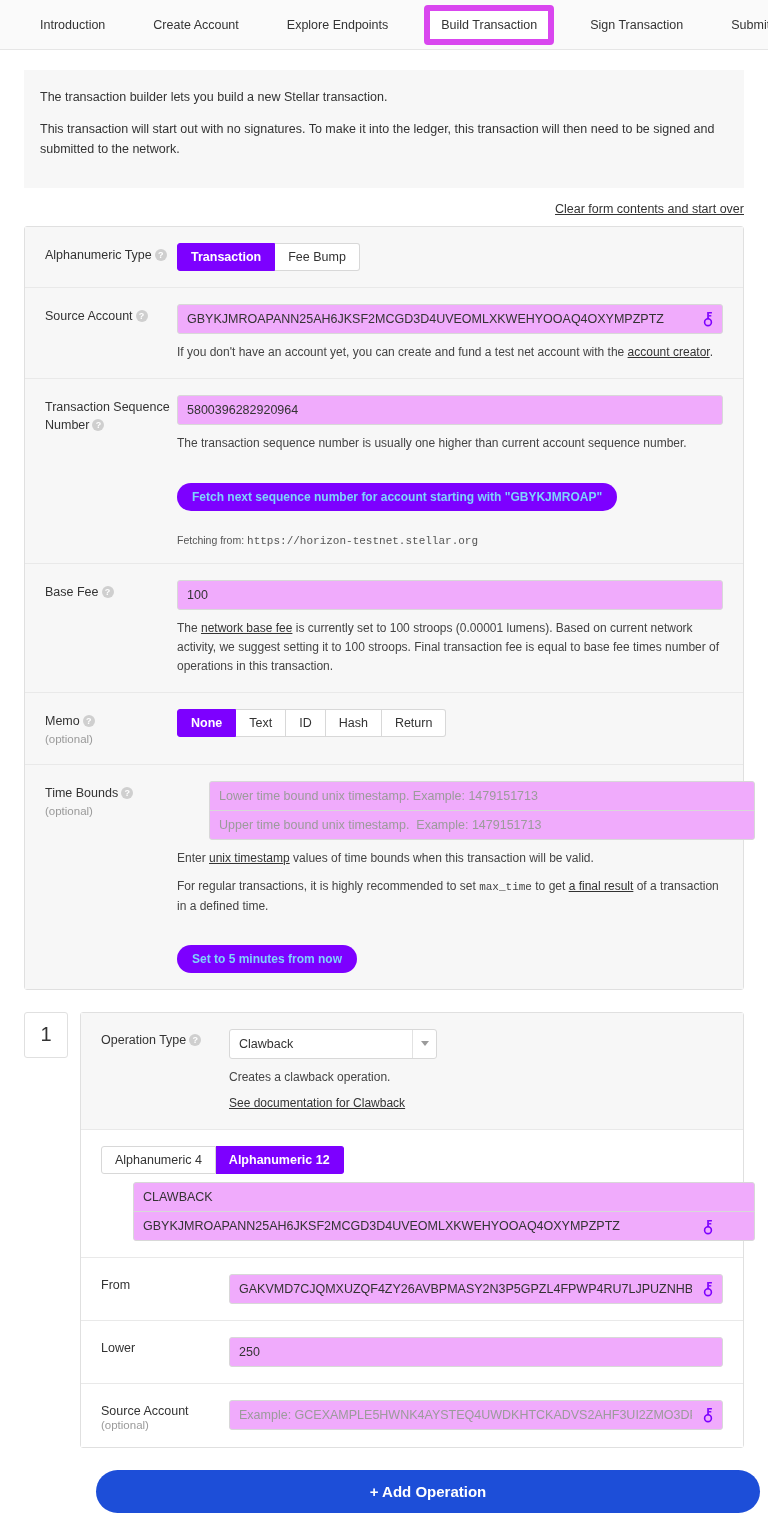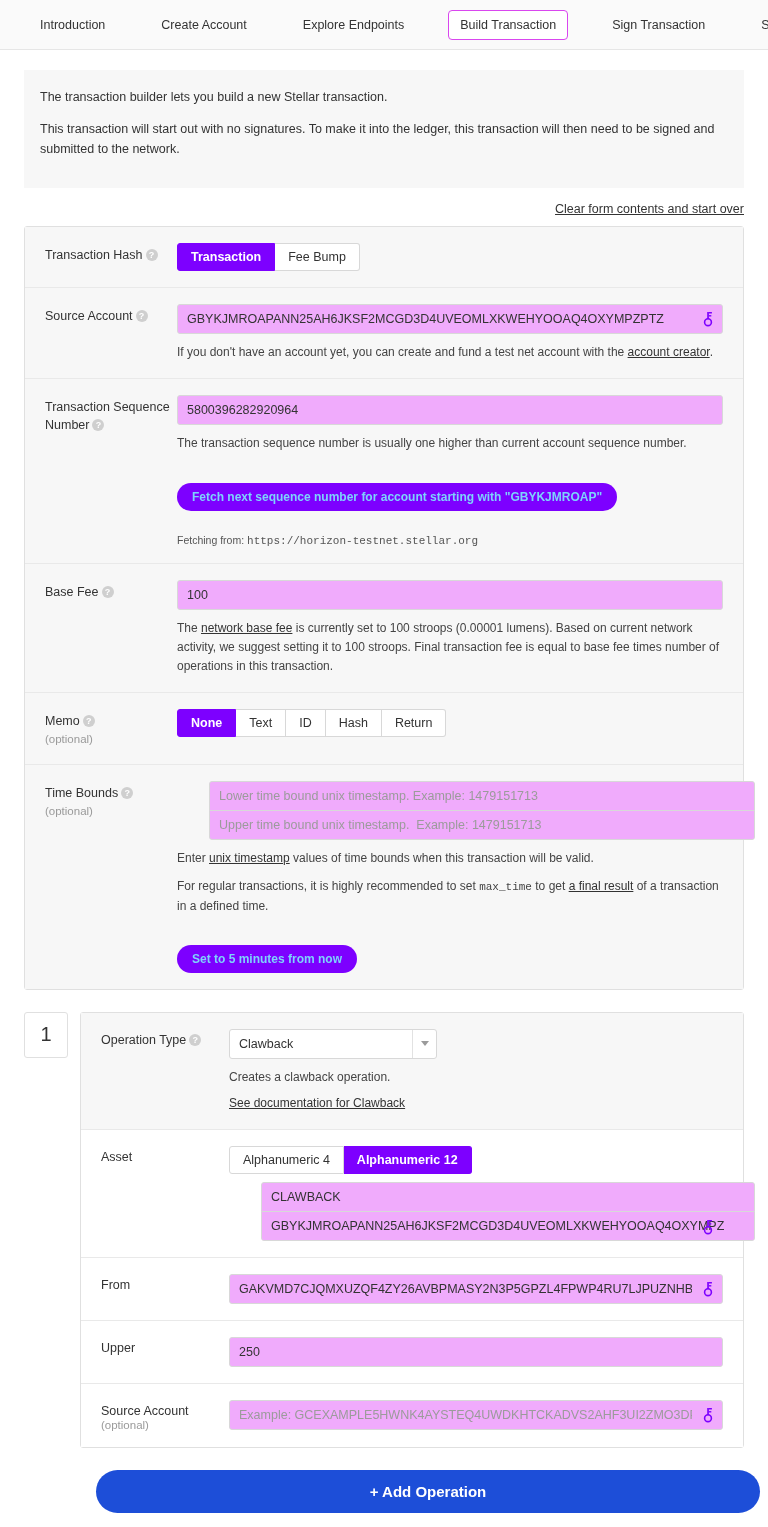--- a/index.html
+++ b/index.html
@@ -14,36 +14,36 @@
   }
 
   
   .navbar {
     height:50px;
     background:#fafafa;
     border-bottom:1px solid #e6e6e6;
     display:flex;
     align-items:center;
     padding:0 28px;
-    gap:16px;
+    gap:8px;
   }
   .nav-item {
     font-size:12.5px;
     color:#333;
     padding:7px 11px;
     margin-right:16px;
     border:1px solid transparent;
     border-radius:3px;
     white-space:nowrap;
     background:transparent;
     cursor:pointer;
   }
   .nav-item.active {
     background:#ffffff;
-    border:1px solid #d946ef;
+    border:6px solid #d946ef;
     border-radius:4px;
   }
 
   
   .page { padding:0; }
 
   .intro-box {
     margin:20px 24px 0 24px;
     background:#f7f7f7;
     padding:18px 16px 20px 16px;
@@ -296,21 +296,21 @@
   </div>
 
   <div class="clear-row">
     <span class="link">Clear form contents and start over</span>
   </div>
 
   <div class="tx-card">
 
     <div class="row">
       <div class="row-label">
-        <span>Transaction Hash</span><span class="help">?</span>
+        <span>Alphanumeric Type</span><span class="help">?</span>
       </div>
       <div class="row-body">
         <div class="seg">
           <button class="on">Transaction</button>
           <button>Fee Bump</button>
         </div>
       </div>
     </div>
 
     <div class="row">
@@ -418,21 +418,20 @@
             <span class="caret-box">
                 <span class="caret"></span>
               </span>
           </div>
           <div class="hint">Creates a clawback operation.</div>
           <div class="hint tight"><span class="link">See documentation for Clawback</span></div>
         </div>
       </div>
 
       <div class="row white">
-        <div class="op-label">Asset</div>
         <div class="row-body">
           <div class="seg">
             <button>Alphanumeric 4</button>
             <button class="on">Alphanumeric 12</button>
           </div>
           <div class="stack-inputs" style="margin-top:8px;">
             <div class="inp-wrap">
               <input class="inp" type="text" value="CLAWBACK" style="">
             </div>
             <div class="inp-wrap">
@@ -457,21 +456,21 @@
               <circle cx="7" cy="11.2" r="3.4" fill="none" stroke="#7d00ff" stroke-width="1.6"></circle>
               <rect x="6.2" y="1" width="1.7" height="7.2" fill="#7d00ff"></rect>
               <rect x="7.9" y="1" width="3" height="1.5" fill="#7d00ff"></rect>
               <rect x="7.9" y="4.1" width="2.4" height="1.4" fill="#7d00ff"></rect>
             </svg>
           </div>
         </div>
       </div>
 
       <div class="row white">
-        <div class="op-label">Upper</div>
+        <div class="op-label">Lower</div>
         <div class="row-body">
           <input class="inp" type="text" value="250" style="">
         </div>
       </div>
 
       <div class="row white">
         <div class="op-label">
           <span>Source Account</span>
           <span class="optional">(optional)</span>
         </div>

